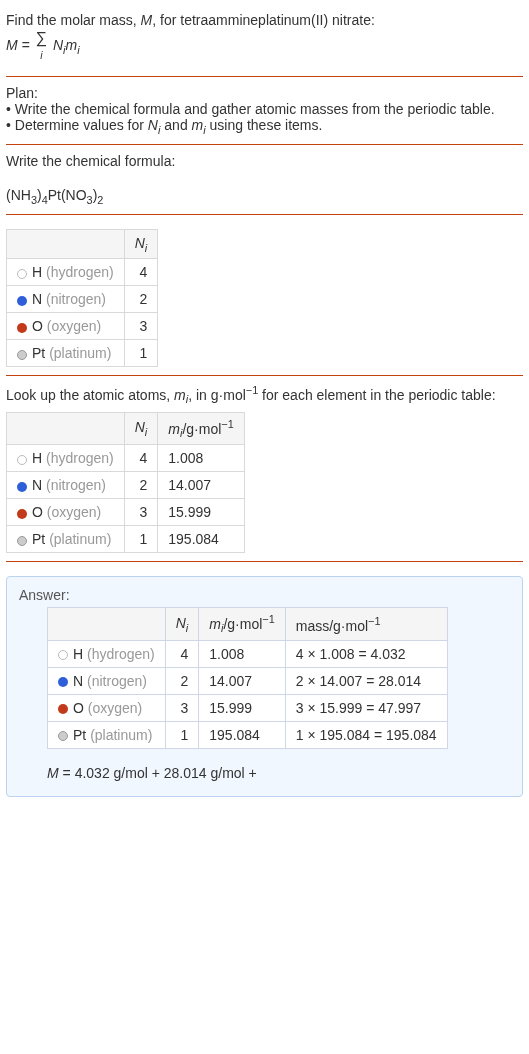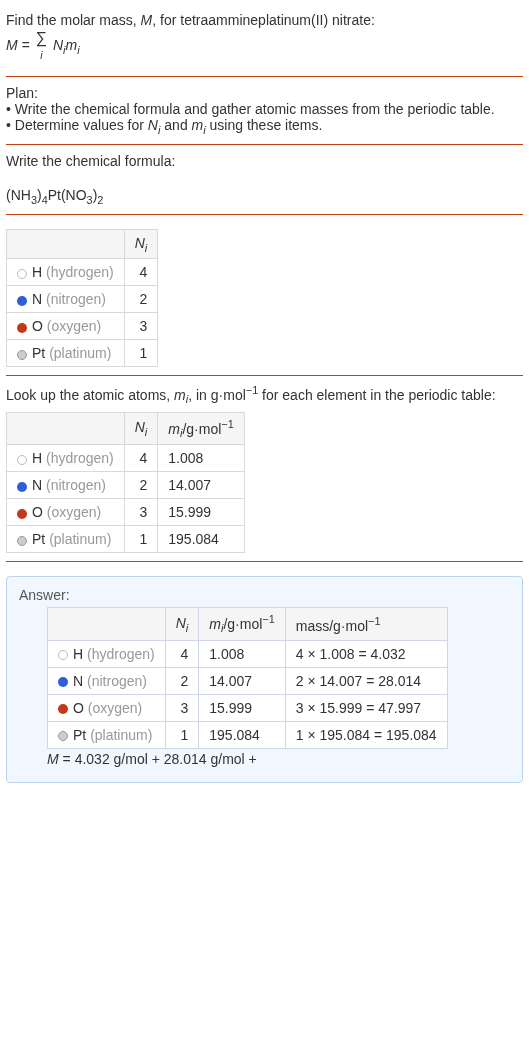--- a/index.html
+++ b/index.html
@@ -54,21 +54,21 @@
     background: #f1f7ff;
     border-radius: 4px;
     padding: 10px 12px 12px 12px;
     margin-top: 6px;
   }
   .answer-label { color: #555; margin-bottom: 4px; }
   .answer-inner { padding-left: 28px; }
   .answer table.data { margin-top: 4px; }
   .answer table.data th, .answer table.data td { border: 1px solid #cfd7e6; }
   .answer-mass {
-    margin-top: 0;
+    margin-top: 14px;
     line-height: 1.5;
     padding-left: 0;
   }
   .answer-mass .line2 { padding-left: 22px; }
 </style>
 </head>
 <body>
 
 <div class="section">
   <div>

